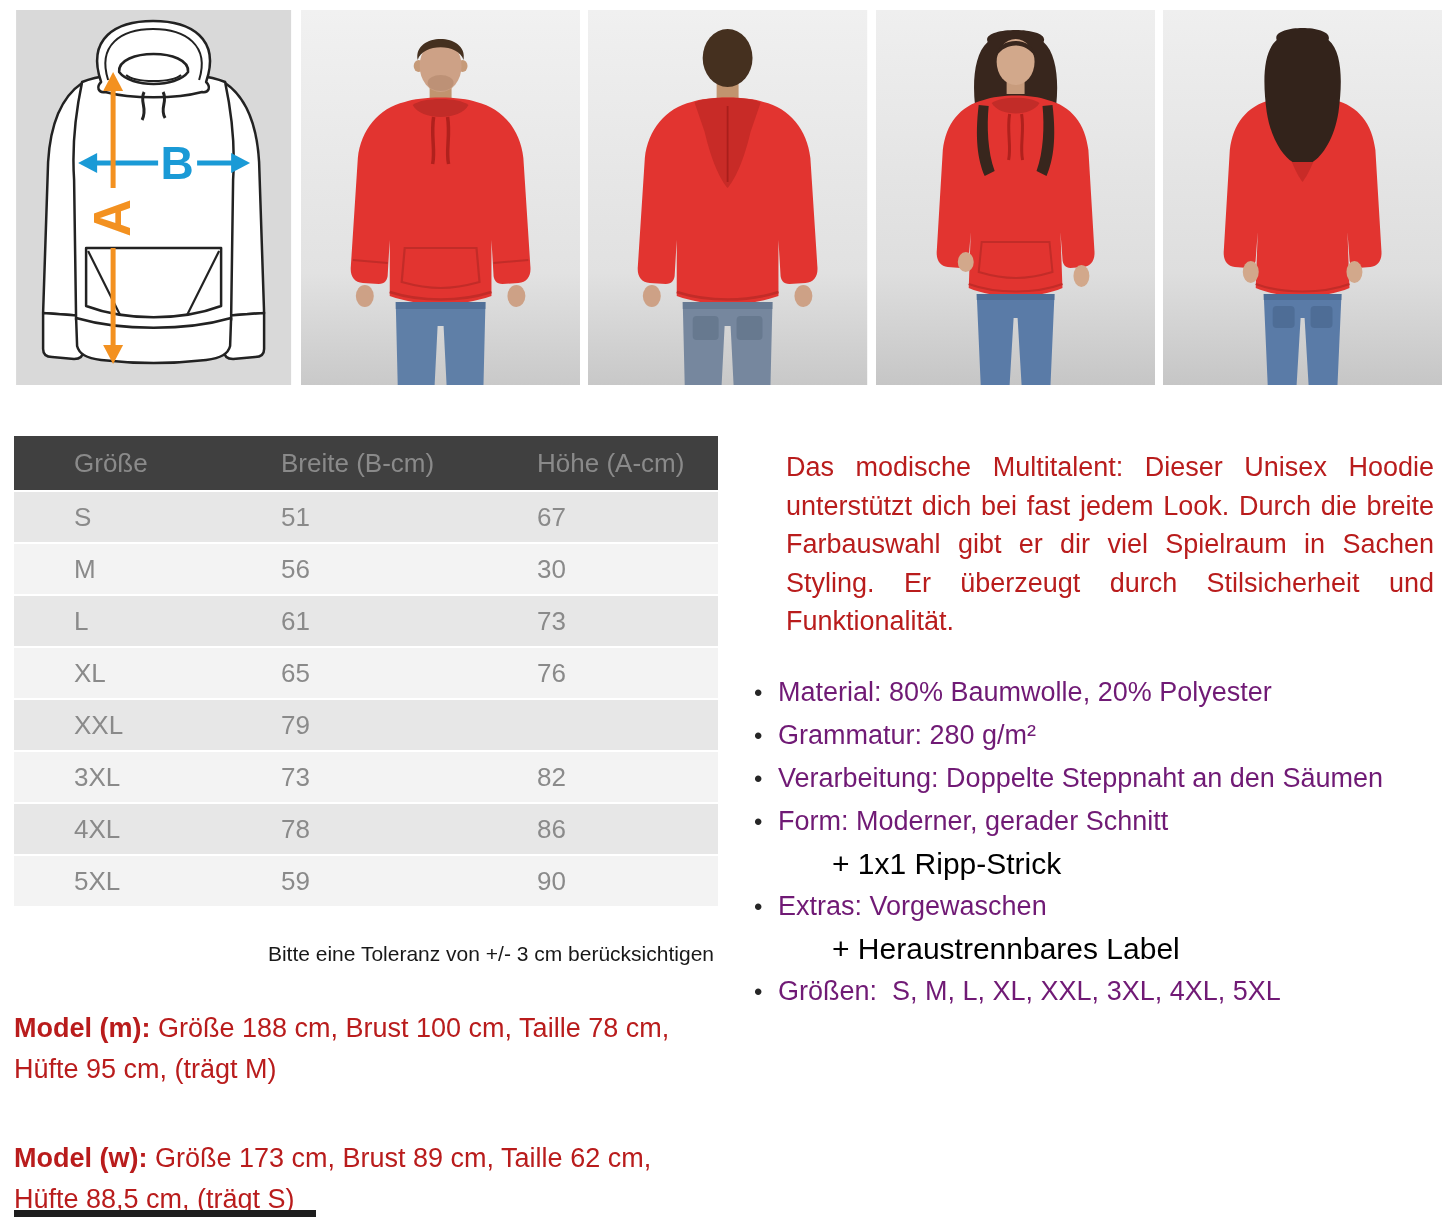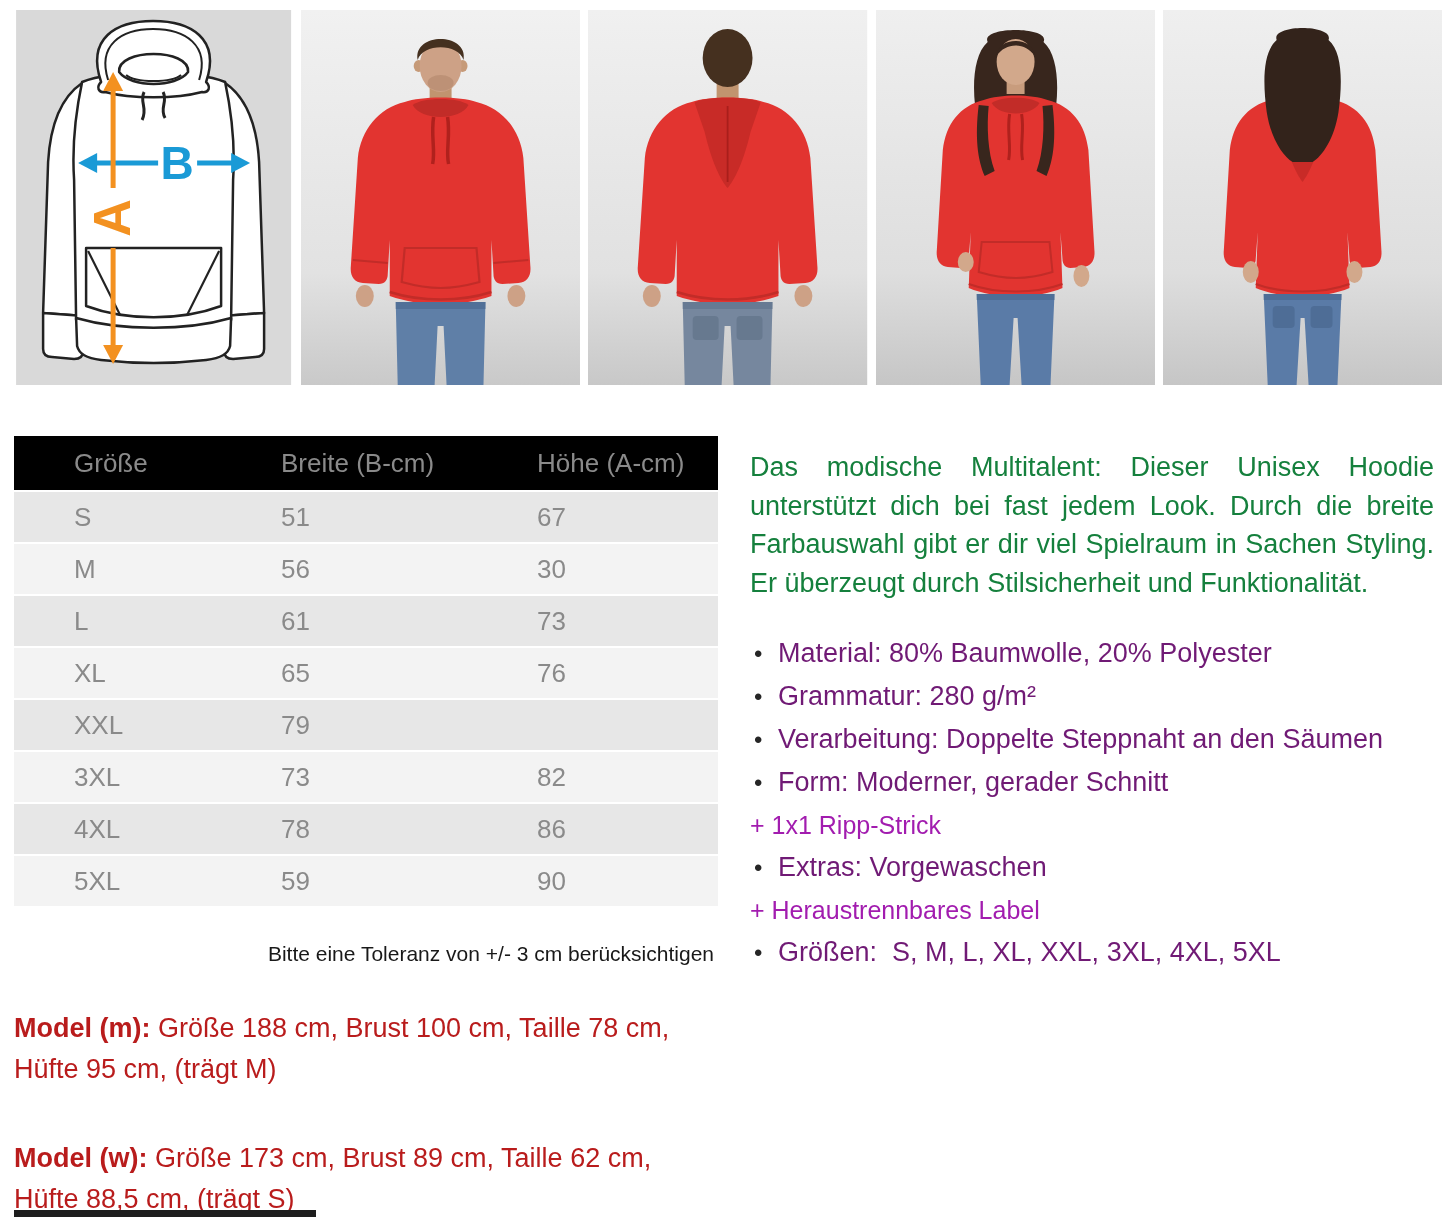--- a/index.html
+++ b/index.html
@@ -15,45 +15,45 @@
   .tile-diagram { flex:0 0 275px; }
 
   
   .size-table { position:absolute; left:14px; top:436px; width:704px; }
   .t-row { display:grid; grid-template-columns:248px 256px 200px; align-items:center;
            margin-bottom:2px; }
   .t-row > div { font-size:26px; color:#8a8a8a; }
   .t-row > div:nth-child(1){ padding-left:60px; }
   .t-row > div:nth-child(2){ padding-left:19px; }
   .t-row > div:nth-child(3){ padding-left:19px; }
-  .t-head { height:54px; background:#000000; }
+  .t-head { height:54px; background:#404040; }
   .t-data { height:50px; }
   .t-dark { background:#e7e7e7; }
   .t-light{ background:#f3f3f3; }
 
   
   .note-tolerance { position:absolute; left:14px; top:942px; width:700px;
                     font-size:21px; color:#191919;text-align:right; }
   .note-model { position:absolute; left:14px; width:700px; font-size:27px;
                 line-height:41px; color:#b91c1c; }
   .note-model-m { top:1008px; }
   .note-model-w { top:1138px; }
   .note-model b { font-weight:bold; }
 
   .cropped-line { position:absolute; left:14px; top:1210px; width:302px; height:7px;
                   background:#1e1e1e; }
 
   
   .descr { position:absolute; left:750px; top:448px; width:684px; }
-  .descr-intro { font-size:27px; line-height:38.5px; text-align:justify; color:#15803d; }
+  .descr-intro { font-size:27px; line-height:38.5px; text-align:justify; color:#b91c1c;margin-left:36px; }
   .descr-bullets { margin-top:30px; }
   .b-item { display:flex; align-items:baseline; line-height:42px; }
   .b-dot { width:28px; padding-left:4px; font-size:24px; color:#262626; flex:0 0 28px; }
   .b-text { font-size:27px; color:#701a75; white-space:pre-wrap; }
-  .b-sub { font-size:25px; line-height:42px; color:#a21caf; }
+  .b-sub { margin-left:82px; font-size:30px; line-height:42px; color:#000000; }
 </style>
 </head>
 <body>
 
 <div class="page">
 
   <div class="gallery">
 
     <div class="tile tile-diagram">
       <svg viewBox="0 0 275 375">

